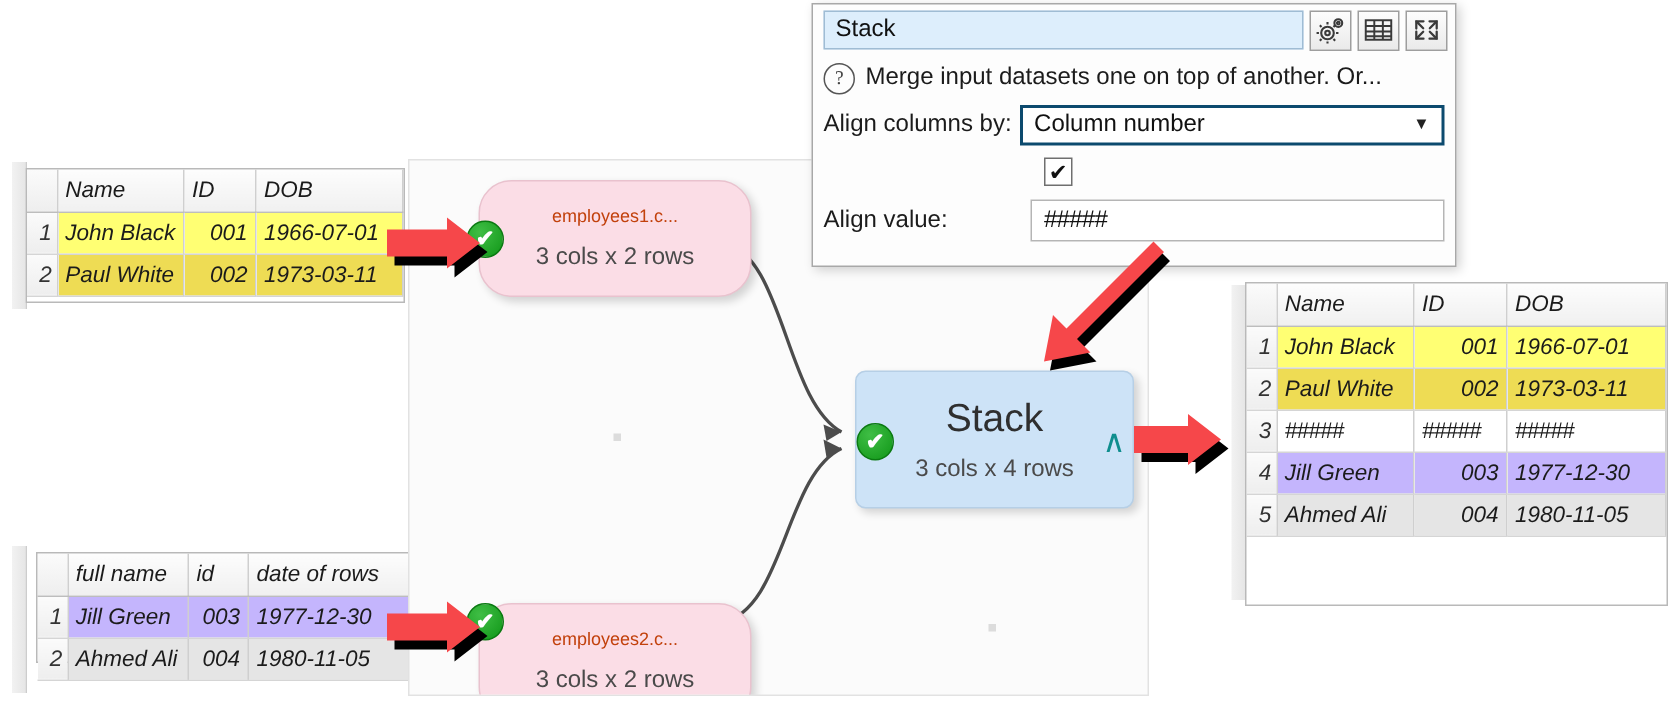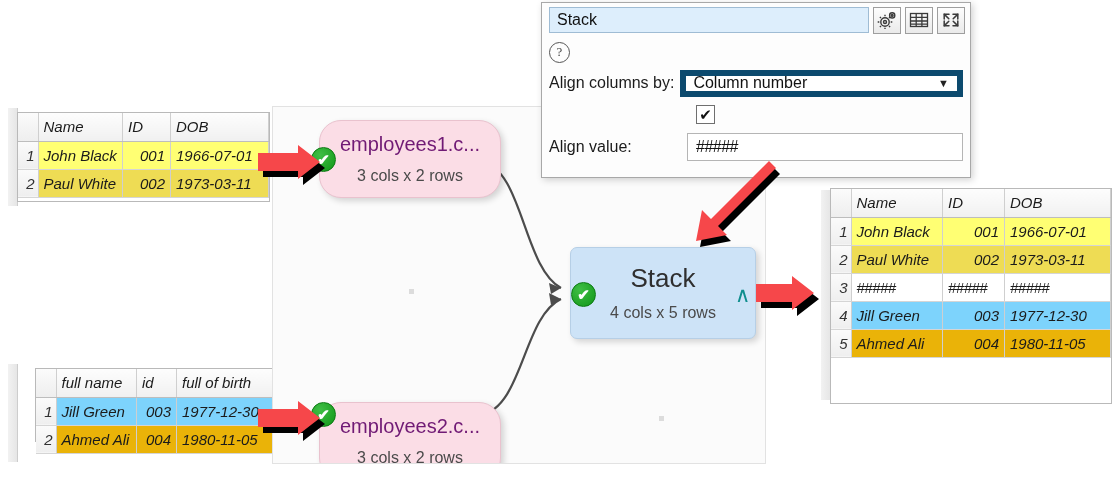--- a/index.html
+++ b/index.html
@@ -23,37 +23,37 @@
     border-bottom:1px solid #bdbdbd;text-align:left;font-weight:400;color:#1b1b1b;
   }
   .dtable th.rowhdr,.dtable td.rowhdr{
     background:linear-gradient(#fbfbfb,#eeeeee);
     text-align:right;color:#333;width:20px;padding:2px 3px 2px 2px;
     border-right:1px solid #cfcfcf;
   }
   .dtable td.num{text-align:right;}
   .yellow{background:#ffff73;}
   .yellow2{background:#eedc54;}
-  .mint{background:#7dd3fc;}
-  .mint2{background:#eab308;}
+  .mint{background:#c4b5fd;}
+  .mint2{background:#e5e5e5;}
   .sep{background:#ffffff;font-family:"Liberation Sans",sans-serif;letter-spacing:-0.5px;}
 
   
   .scrollstub{position:absolute;width:9px;background:linear-gradient(90deg,#f2f2f2,#e6e6e6);
      border-right:1px solid #cdcdcd;}
 
   
   #canvas{position:absolute;left:272px;top:106px;width:494px;height:358px;
     background:#fbfbfb;border:1px solid #e2e2e2;box-sizing:border-box;overflow:hidden;}
   .griddot{position:absolute;width:5px;height:5px;background:#dcdcdc;}
 
   .node{position:absolute;box-sizing:border-box;
     display:flex;flex-direction:column;align-items:center;justify-content:center;
     box-shadow:3px 3px 6px rgba(0,0,0,0.16);}
-  .node .ntitle{font-size:20px;color:#701a75;font-weight:400;line-height:1;}
+  .node .ntitle{font-size:12px;color:#c2410c;font-weight:400;line-height:1;}
   .node .nsub{font-size:16px;color:#4a4a4a;margin-top:14px;line-height:1;}
   .node.pink{background:#fbdde6;border:1px solid #e9c2ce;border-radius:22px;}
   .node.blue{background:#cde3f7;border:1px solid #b6cfe6;border-radius:7px;}
   .node.blue .ntitle{font-size:26px;color:#2f2f2f;}
 
   .okbadge{position:absolute;width:25px;height:25px;border-radius:50%;
     background:radial-gradient(circle at 35% 30%,#3fbe45,#109617);
     border:1px solid #0b7a12;box-sizing:border-box;
     display:flex;align-items:center;justify-content:center;
     color:#fff;font-size:15px;line-height:1;font-weight:bold;}
@@ -71,21 +71,21 @@
   #titlerow{height:34px;padding:4px 5px 4px 7px;gap:4px;}
   #nameField{flex:1;height:26px;background:#ddeefc;border:1px solid #9fbcd4;
     font-size:16px;color:#111;padding:0 7px;display:flex;align-items:center;box-sizing:border-box;}
   .tbtn{width:28px;height:27px;border:1px solid #9e9e9e;background:linear-gradient(#fdfdfd,#eaeaea);
     box-sizing:border-box;display:flex;align-items:center;justify-content:center;}
   #desc{height:30px;padding:0 7px;gap:7px;font-size:16px;color:#1b1b1b;}
   .qmark{width:19px;height:19px;border-radius:50%;border:1.6px solid #555;color:#444;
     font-size:13px;display:flex;align-items:center;justify-content:center;flex:0 0 auto;
     font-family:"Liberation Serif",serif;}
   #alignrow{height:32px;padding:0 7px 0 7px;gap:6px;font-size:16px;color:#1b1b1b;}
-  #alignCombo{flex:1;height:27px;background:#ffffff;border:6px solid #0c4a6e;
+  #alignCombo{flex:1;height:27px;background:#ffffff;border:2px solid #0c4a6e;
      display:flex;align-items:center;justify-content:space-between;
      padding:0 8px 0 7px;font-size:16px;color:#111;box-sizing:border-box;}
   #seprow{height:31px;padding:0 7px;justify-content:flex-start;gap:9px;font-size:16px;color:#1b1b1b;}
   #seprow .spacerL{width:138px;flex:0 0 auto;}
   .chk{width:19px;height:19px;border:1px solid #6f6f6f;background:#fff;
      display:flex;align-items:center;justify-content:center;font-size:15px;color:#111;box-sizing:border-box;}
   #valrow{height:34px;padding:0 7px;gap:6px;font-size:16px;color:#1b1b1b;}
   #valrow .lbl{width:132px;flex:0 0 auto;}
   #valField{flex:1;height:28px;background:#fff;border:1px solid #b5b5b5;
     font-size:16px;color:#111;padding:0 8px;display:flex;align-items:center;box-sizing:border-box;
@@ -116,28 +116,28 @@
         <td class="rowhdr">2</td>
         <td class="yellow2">Paul White</td>
         <td class="yellow2 num">002</td>
         <td class="yellow2">1973-03-11</td>
       </tr>
     </tbody>
   </table>
 </div>
 
 <div class="scrollstub" style="left:8px;top:364px;height:98px;"></div>
-<div class="dtable" style="left:35px;top:368px;width:253px;height:74px;">
+<div class="dtable" style="left:24px;top:368px;width:253px;height:74px;">
   <table>
     <thead>
       <tr>
         <th class="rowhdr"></th>
         <th>full name</th>
         <th style="width:40px">id</th>
-        <th style="width:110px">full of birth</th>
+        <th style="width:110px">date of rows</th>
       </tr>
     </thead>
     <tbody>
       <tr>
         <td class="rowhdr">1</td>
         <td class="mint">Jill Green</td>
         <td class="mint num">003</td>
         <td class="mint">1977-12-30</td>
       </tr>
       <tr>
@@ -173,21 +173,21 @@
   <div class="node pink" style="left:46px;top:268px;width:182px;height:78px;margin-top:27px;">
     <div class="ntitle">employees2.c...</div>
     <div class="nsub">3 cols x 2 rows</div>
   </div>
   <div class="okbadge" style="left:38px;top:295px;">
       <span>✔</span>
     </div>
 
   <div class="node blue" style="left:297px;top:140px;width:186px;height:92px;">
     <div class="ntitle">Stack</div>
-    <div class="nsub">4 cols x 5 rows</div>
+    <div class="nsub">3 cols x 4 rows</div>
   </div>
   <div class="okbadge" style="left:298px;top:175px;">
       <span>✔</span>
     </div>
   <div class="caret" style="left:462px;top:177px;">∧</div>
 </div>
 
 <div id="dialog">
 
   <div class="drow" id="titlerow">
@@ -216,20 +216,21 @@
         <g stroke="#3a3a3a" stroke-width="1.5" fill="none" stroke-linecap="round">
           <path d="M8 3.2H3.2V8M12 3.2h4.8V8M8 14.8H3.2V10M12 14.8h4.8V10"></path>
           <path d="M3.4 3.4l4.4 4.4M16.6 3.4l-4.4 4.4M3.4 14.6l4.4-4.4M16.6 14.6l-4.4-4.4"></path>
         </g>
       </svg>
     </div>
   </div>
 
   <div class="drow" id="desc">
     <div class="qmark">?</div>
+    <div>Merge input datasets one on top of another. Or...</div>
   </div>
 
   <div class="drow" id="alignrow">
     <div>Align columns by:</div>
     <div id="alignCombo">
       <span>Column number</span>
       <span style="font-size:11px;color:#222">▼</span>
     </div>
   </div>
 

